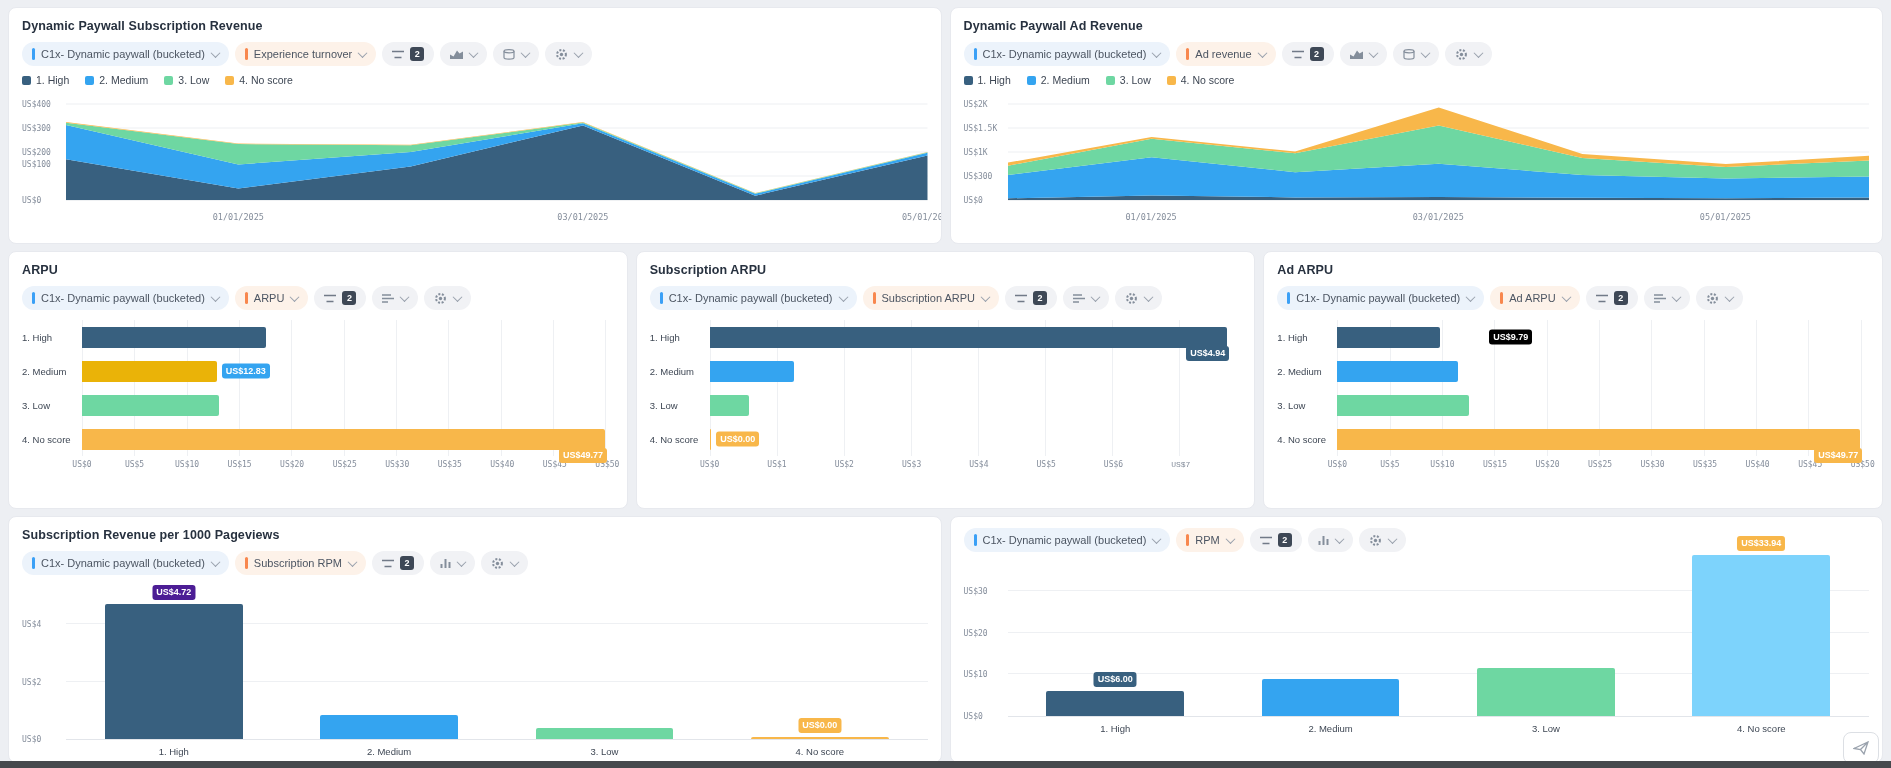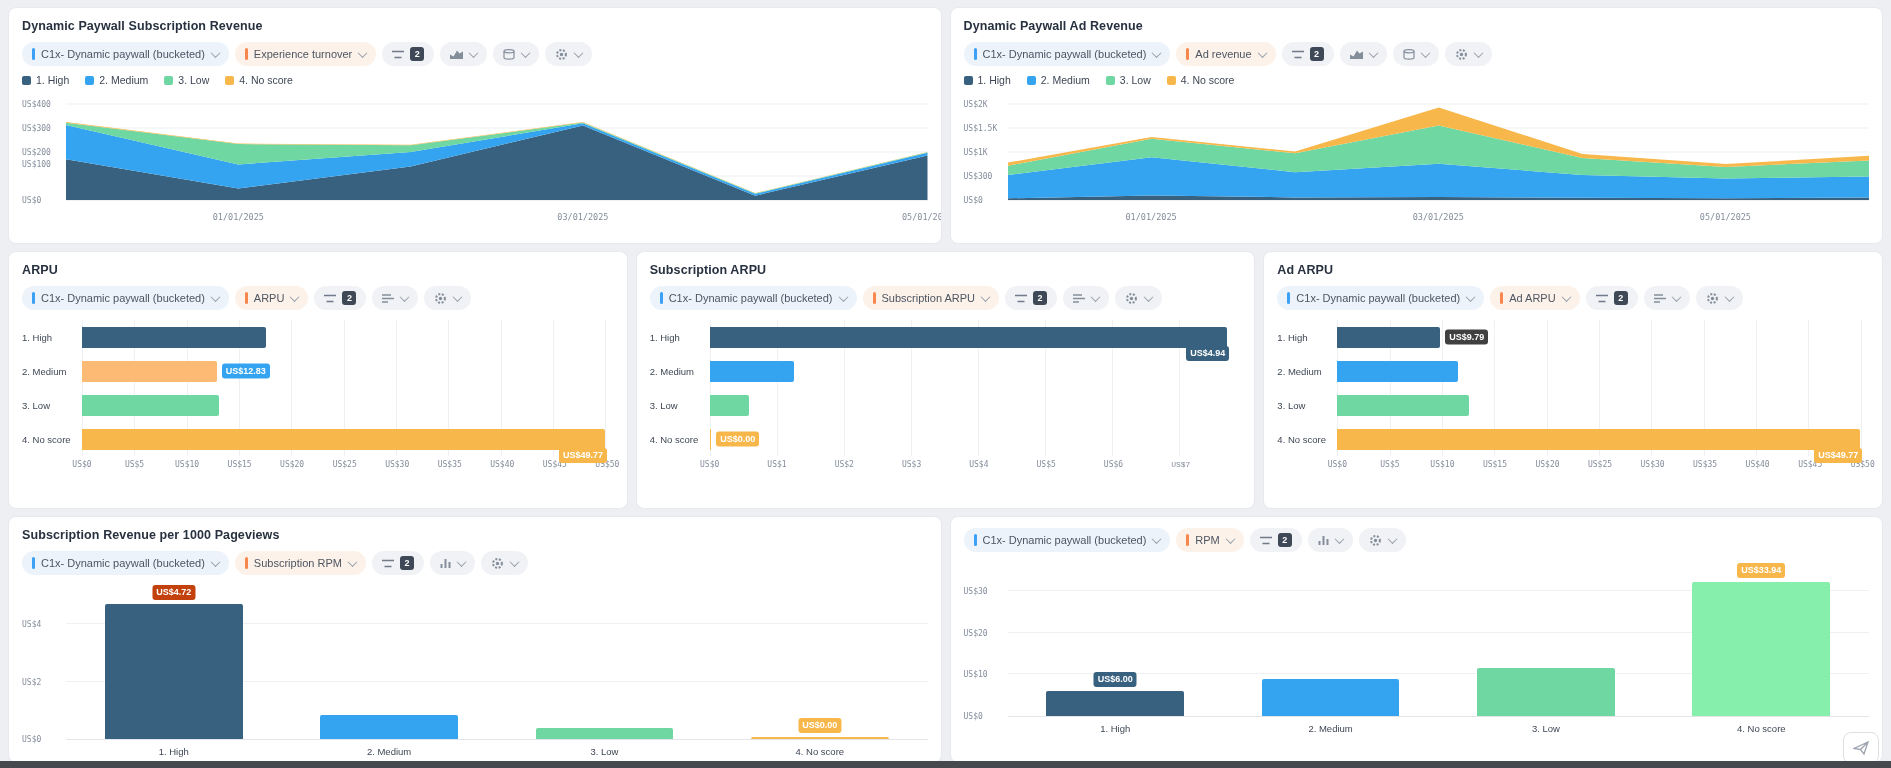--- a/index.html
+++ b/index.html
@@ -313,21 +313,21 @@
           </div>
           <div class="hb-row">
             <div class="hb-cat">1. High</div>
             <div class="hb-track">
               <div class="hb-bar" style="width: 34.5455%; background: rgb(56, 96, 127);"></div>
             </div>
           </div>
           <div class="hb-row">
             <div class="hb-cat">2. Medium</div>
             <div class="hb-track">
-              <div class="hb-bar" style="width: 25.3557%; background: #fdba74;">
+              <div class="hb-bar" style="width: 25.3557%; background: #eab308;">
                 <span class="badge after" style="background: rgb(52, 164, 240);">US$12.83</span>
               </div>
             </div>
           </div>
           <div class="hb-row">
             <div class="hb-cat">3. Low</div>
             <div class="hb-track">
               <div class="hb-bar" style="width: 25.8498%; background: rgb(110, 215, 162);"></div>
             </div>
           </div>
@@ -484,21 +484,21 @@
             <div class="hb-gline" style="left: 59.2885%;"></div>
             <div class="hb-gline" style="left: 69.17%;"></div>
             <div class="hb-gline" style="left: 79.0514%;"></div>
             <div class="hb-gline" style="left: 88.9328%;"></div>
             <div class="hb-gline" style="left: 98.8142%;"></div>
           </div>
           <div class="hb-row">
             <div class="hb-cat">1. High</div>
             <div class="hb-track">
               <div class="hb-bar" style="width: 19.3478%; background: rgb(56, 96, 127);">
-                <span class="badge after" style="background: #404040;">US$9.79</span>
+                <span class="badge after" style="background: #000000; margin-left: 44px;">US$9.79</span>
               </div>
             </div>
           </div>
           <div class="hb-row">
             <div class="hb-cat">2. Medium</div>
             <div class="hb-track">
               <div class="hb-bar" style="width: 22.6877%; background: rgb(52, 164, 240);"></div>
             </div>
           </div>
           <div class="hb-row">
@@ -573,21 +573,21 @@
               <div class="vb-ylab" style="bottom: -4px;">US$0</div>
               <div class="vb-ylab" style="bottom: 53.3585px;">US$2</div>
               <div class="vb-ylab" style="bottom: 110.717px;">US$4</div>
             </div>
             <div class="vb-plot">
               <div class="vb-gline" style="bottom: 57.3585px;"></div>
               <div class="vb-gline" style="bottom: 114.717px;"></div>
               <div class="vb-slots">
                 <div class="vb-slot">
                   <div class="vb-bar" style="height: 135.366px; background: rgb(56, 96, 127);">
-                    <span class="badge above" style="background: #c2410c;">US$4.72</span>
+                    <span class="badge above" style="background: #4c1d95;">US$4.72</span>
                   </div>
                 </div>
                 <div class="vb-slot">
                   <div class="vb-bar" style="height: 23.517px; background: rgb(52, 164, 240);"></div>
                 </div>
                 <div class="vb-slot">
                   <div class="vb-bar" style="height: 11.4717px; background: rgb(110, 215, 162);"></div>
                 </div>
                 <div class="vb-slot">
                   <div class="vb-bar" style="height: 2px; background: rgb(248, 183, 74);">
@@ -656,21 +656,21 @@
                     <span class="badge above" style="background: rgb(56, 96, 127);">US$6.00</span>
                   </div>
                 </div>
                 <div class="vb-slot">
                   <div class="vb-bar" style="height: 36.5464px; background: rgb(52, 164, 240);"></div>
                 </div>
                 <div class="vb-slot">
                   <div class="vb-bar" style="height: 47.7596px; background: rgb(110, 215, 162);"></div>
                 </div>
                 <div class="vb-slot">
-                  <div class="vb-bar" style="height: 134px; background: #86efac;">
+                  <div class="vb-bar" style="height: 161px; background: #7dd3fc;">
                     <span class="badge above" style="background: rgb(248, 183, 74);">US$33.94</span>
                   </div>
                 </div>
               </div>
             </div>
           </div>
           <div class="vb-cats">
             <div class="vb-cat">1. High</div>
             <div class="vb-cat">2. Medium</div>
             <div class="vb-cat">3. Low</div>

